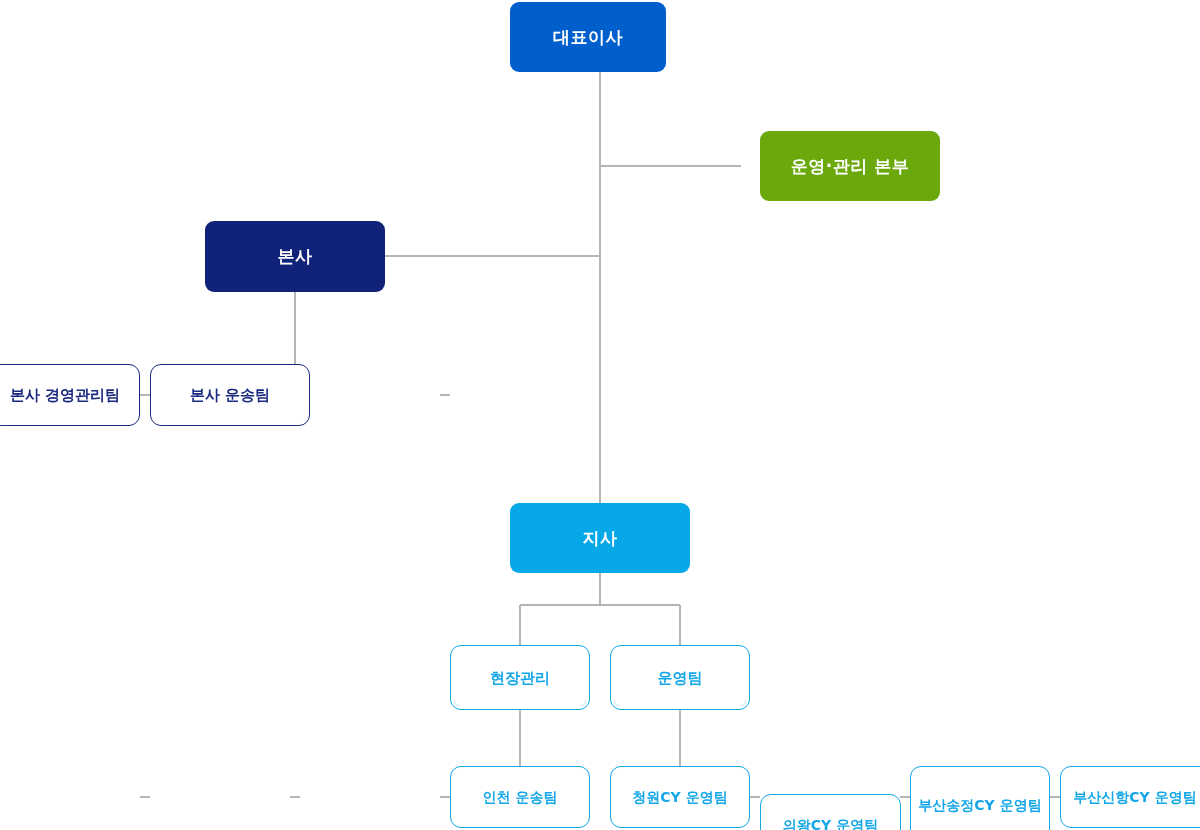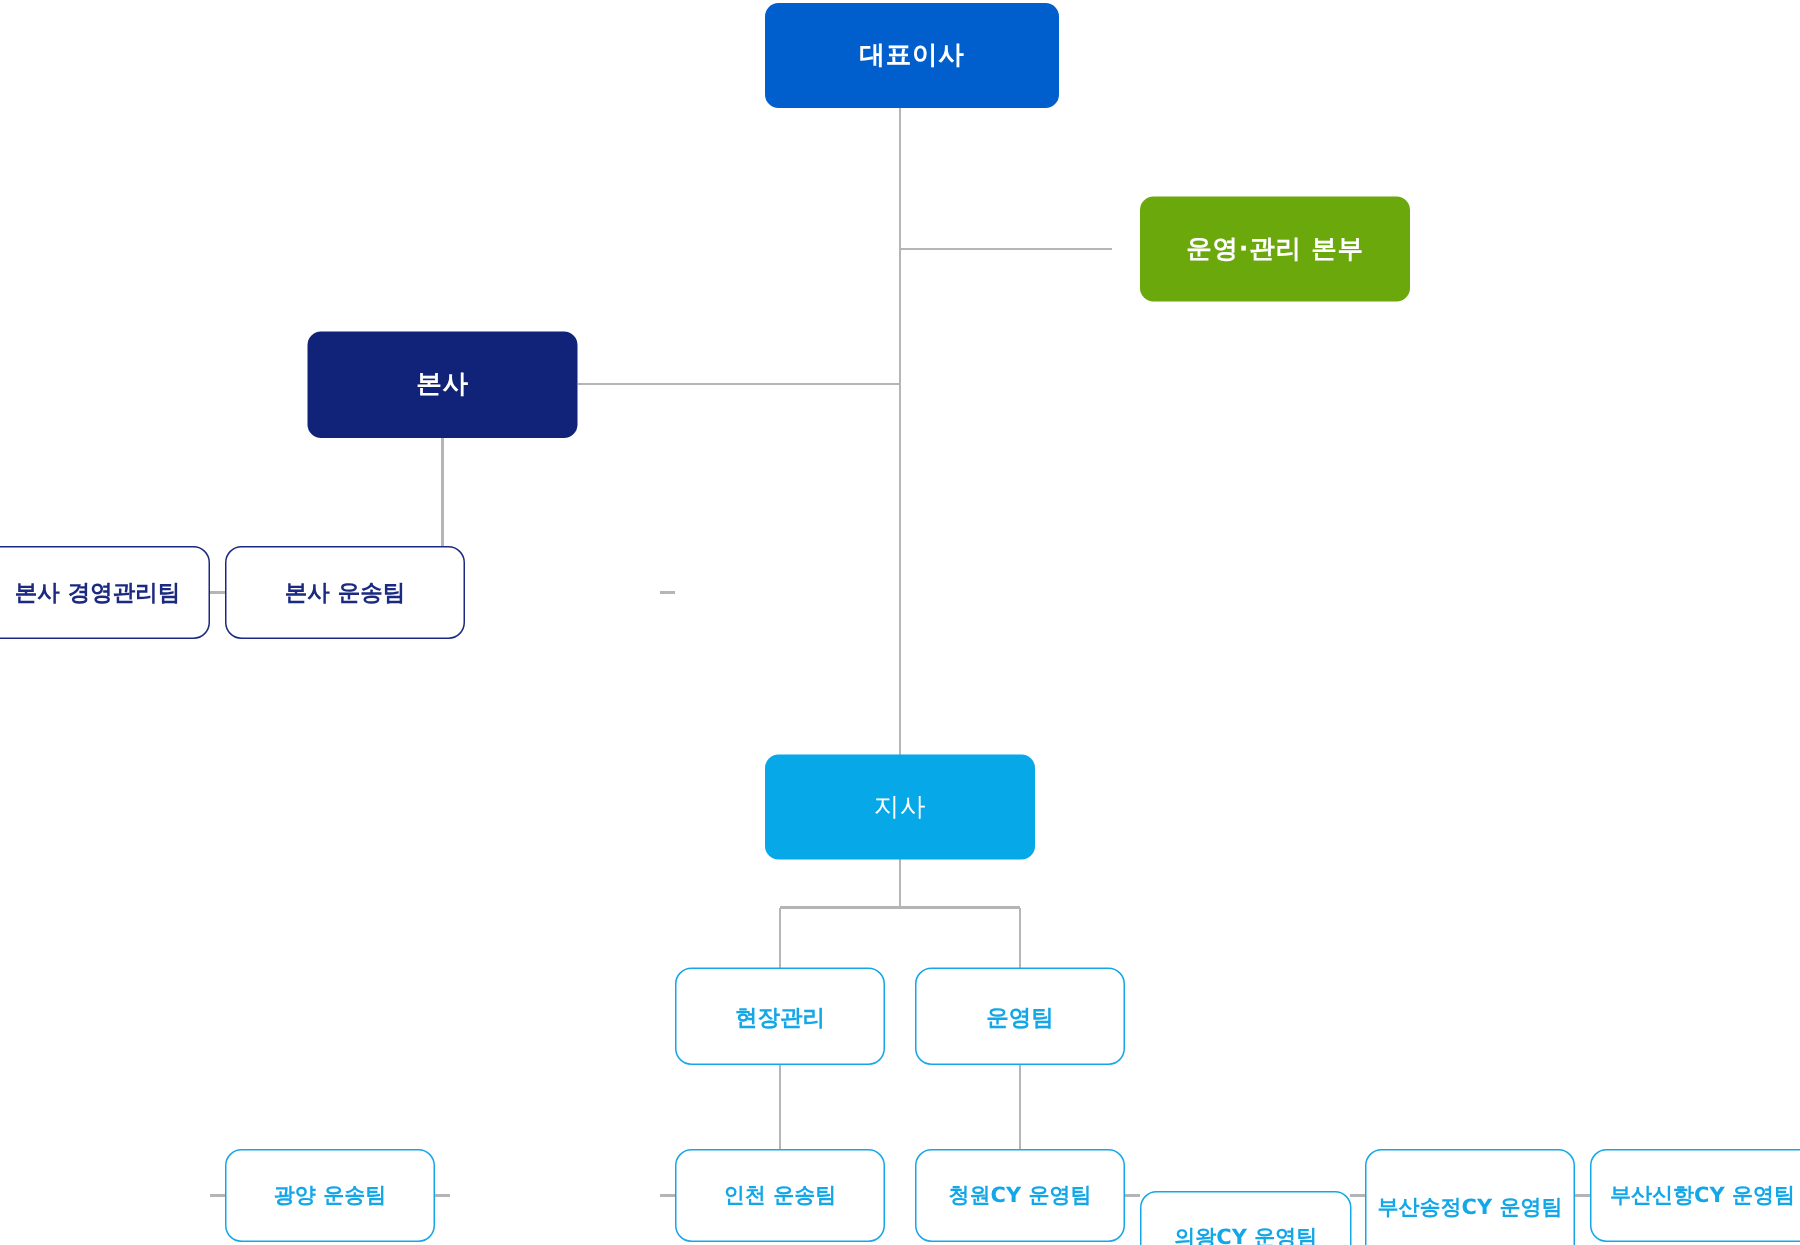--- a/index.html
+++ b/index.html
@@ -61,21 +61,21 @@
     font-size: 17px;
     font-weight: 700;
     letter-spacing: 0.5px;
     text-align: center;
   }
   .node-branch {
     background: #07a8e8;
     color: #ffffff;
     border-radius: 9px;
     font-size: 17px;
-    font-weight: 400;
+    font-weight: 700;
     letter-spacing: 0.5px;
   }
   .node-hq-team {
     background: #ffffff;
     color: #1b2a80;
     border: 1.5px solid #1b2a80;
     border-radius: 11px;
     font-size: 15px;
     font-weight: 700;
   }
@@ -129,21 +129,21 @@
       <line x1="290" y1="797" x2="300" y2="797"></line>
       <line x1="440" y1="797" x2="450" y2="797"></line>
       <line x1="140" y1="797" x2="150" y2="797"></line>
 
       <line x1="750" y1="797" x2="760" y2="797"></line>
       <line x1="900" y1="797" x2="910" y2="797"></line>
       <line x1="1050" y1="797" x2="1060" y2="797"></line>
     </g>
   </svg>
 
-  <div class="node node-ceo" style="left:510px; top:2px; width:196px; height:70px;">
+  <div class="node node-ceo" style="left:510px; top:2px; width:156px; height:70px;">
     <span>대표이사</span>
   </div>
 
   <div class="node node-division" style="left:740px; top:131px; width:180px; height:70px;">
     <span>운영·관리 본부</span>
   </div>
 
   <div class="node node-hq" style="left:205px; top:221px; width:180px; height:71px;">
     <span>본사</span>
   </div>
@@ -159,23 +159,20 @@
     <span>지사</span>
   </div>
 
   <div class="node node-branch-team" style="left:450px; top:645px; width:140px; height:65px;">
     <span>현장관리</span>
   </div>
   <div class="node node-branch-team" style="left:610px; top:645px; width:140px; height:65px;">
     <span>운영팀</span>
   </div>
 
-  <div class="node node-branch-sub" style="left:150px; top:766px; width:140px; height:62px;">
-    <span>광양 운송팀</span>
-  </div>
   <div class="node node-branch-sub" style="left:450px; top:766px; width:140px; height:62px;">
     <span>인천 운송팀</span>
   </div>
 
   <div class="node node-branch-sub" style="left:610px; top:766px; width:140px; height:62px;">
     <span>청원CY 운영팀</span>
   </div>
   <div class="node node-branch-sub" style="left:760px; top:766px; width:141px; height:62px;margin-top:28px;">
     <span>의왕CY 운영팀</span>
   </div>

